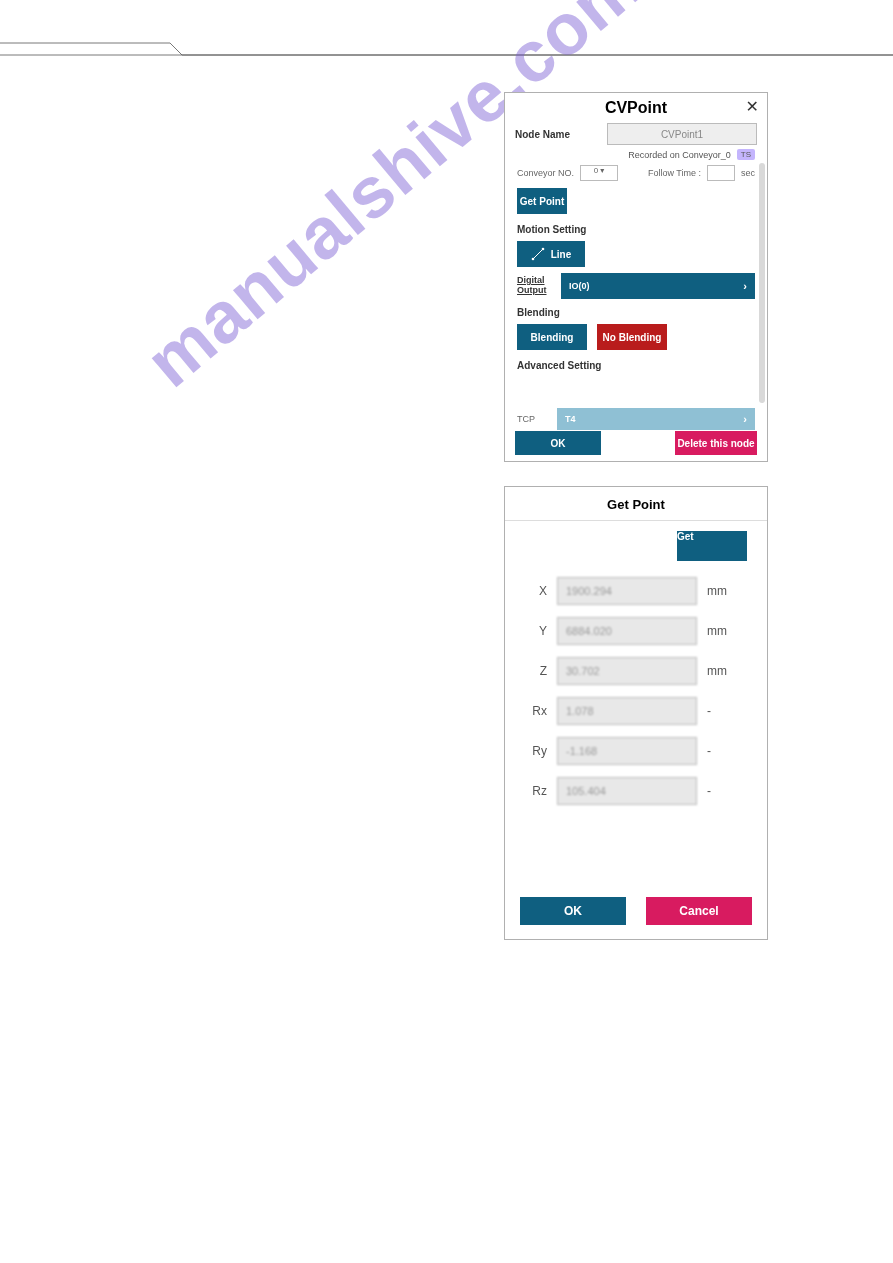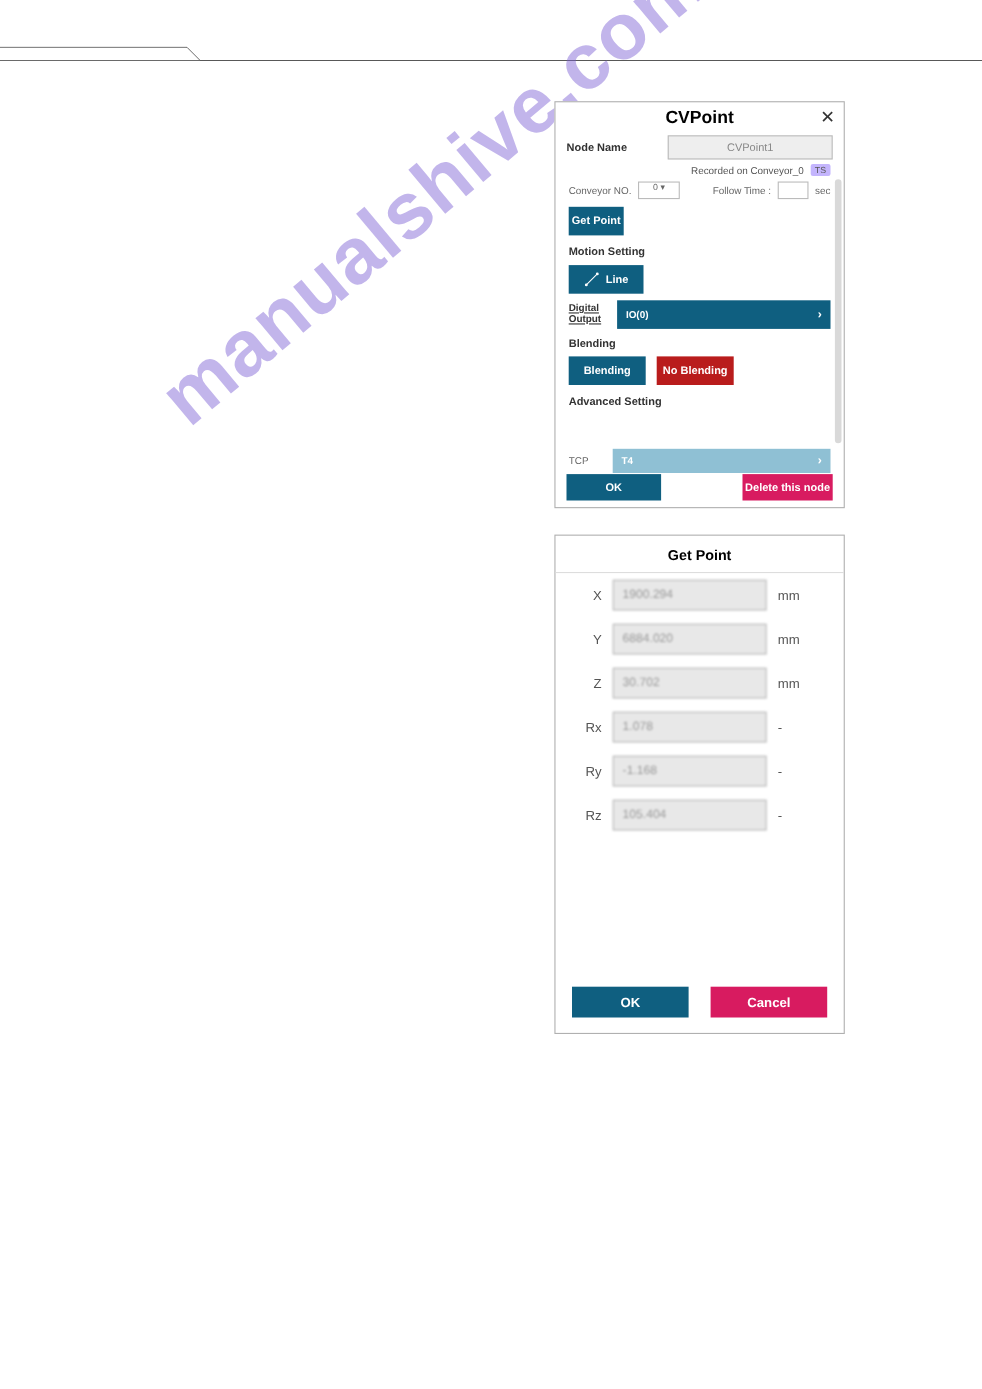--- a/index.html
+++ b/index.html
@@ -143,20 +143,23 @@
 
     <div class="footer-row">
       <div class="btn btn-teal">OK</div>
       <div class="btn btn-magenta del">Delete this node</div>
     </div>
   </div>
 </div>
 
 <div class="panel getpoint">
   <div class="gp-title">Get Point</div>
+  <div style="display:flex;">
+      <div class="btn btn-teal gp-get">Get</div>
+    </div>
 
   <div id="gp-rows">
       <div class="gp-row">
         <span class="ax">X</span>
         <input value="1900.294" style="">
         <span class="unit">mm</span>
       </div>
       <div class="gp-row">
         <span class="ax">Y</span>
         <input value="6884.020" style="">

